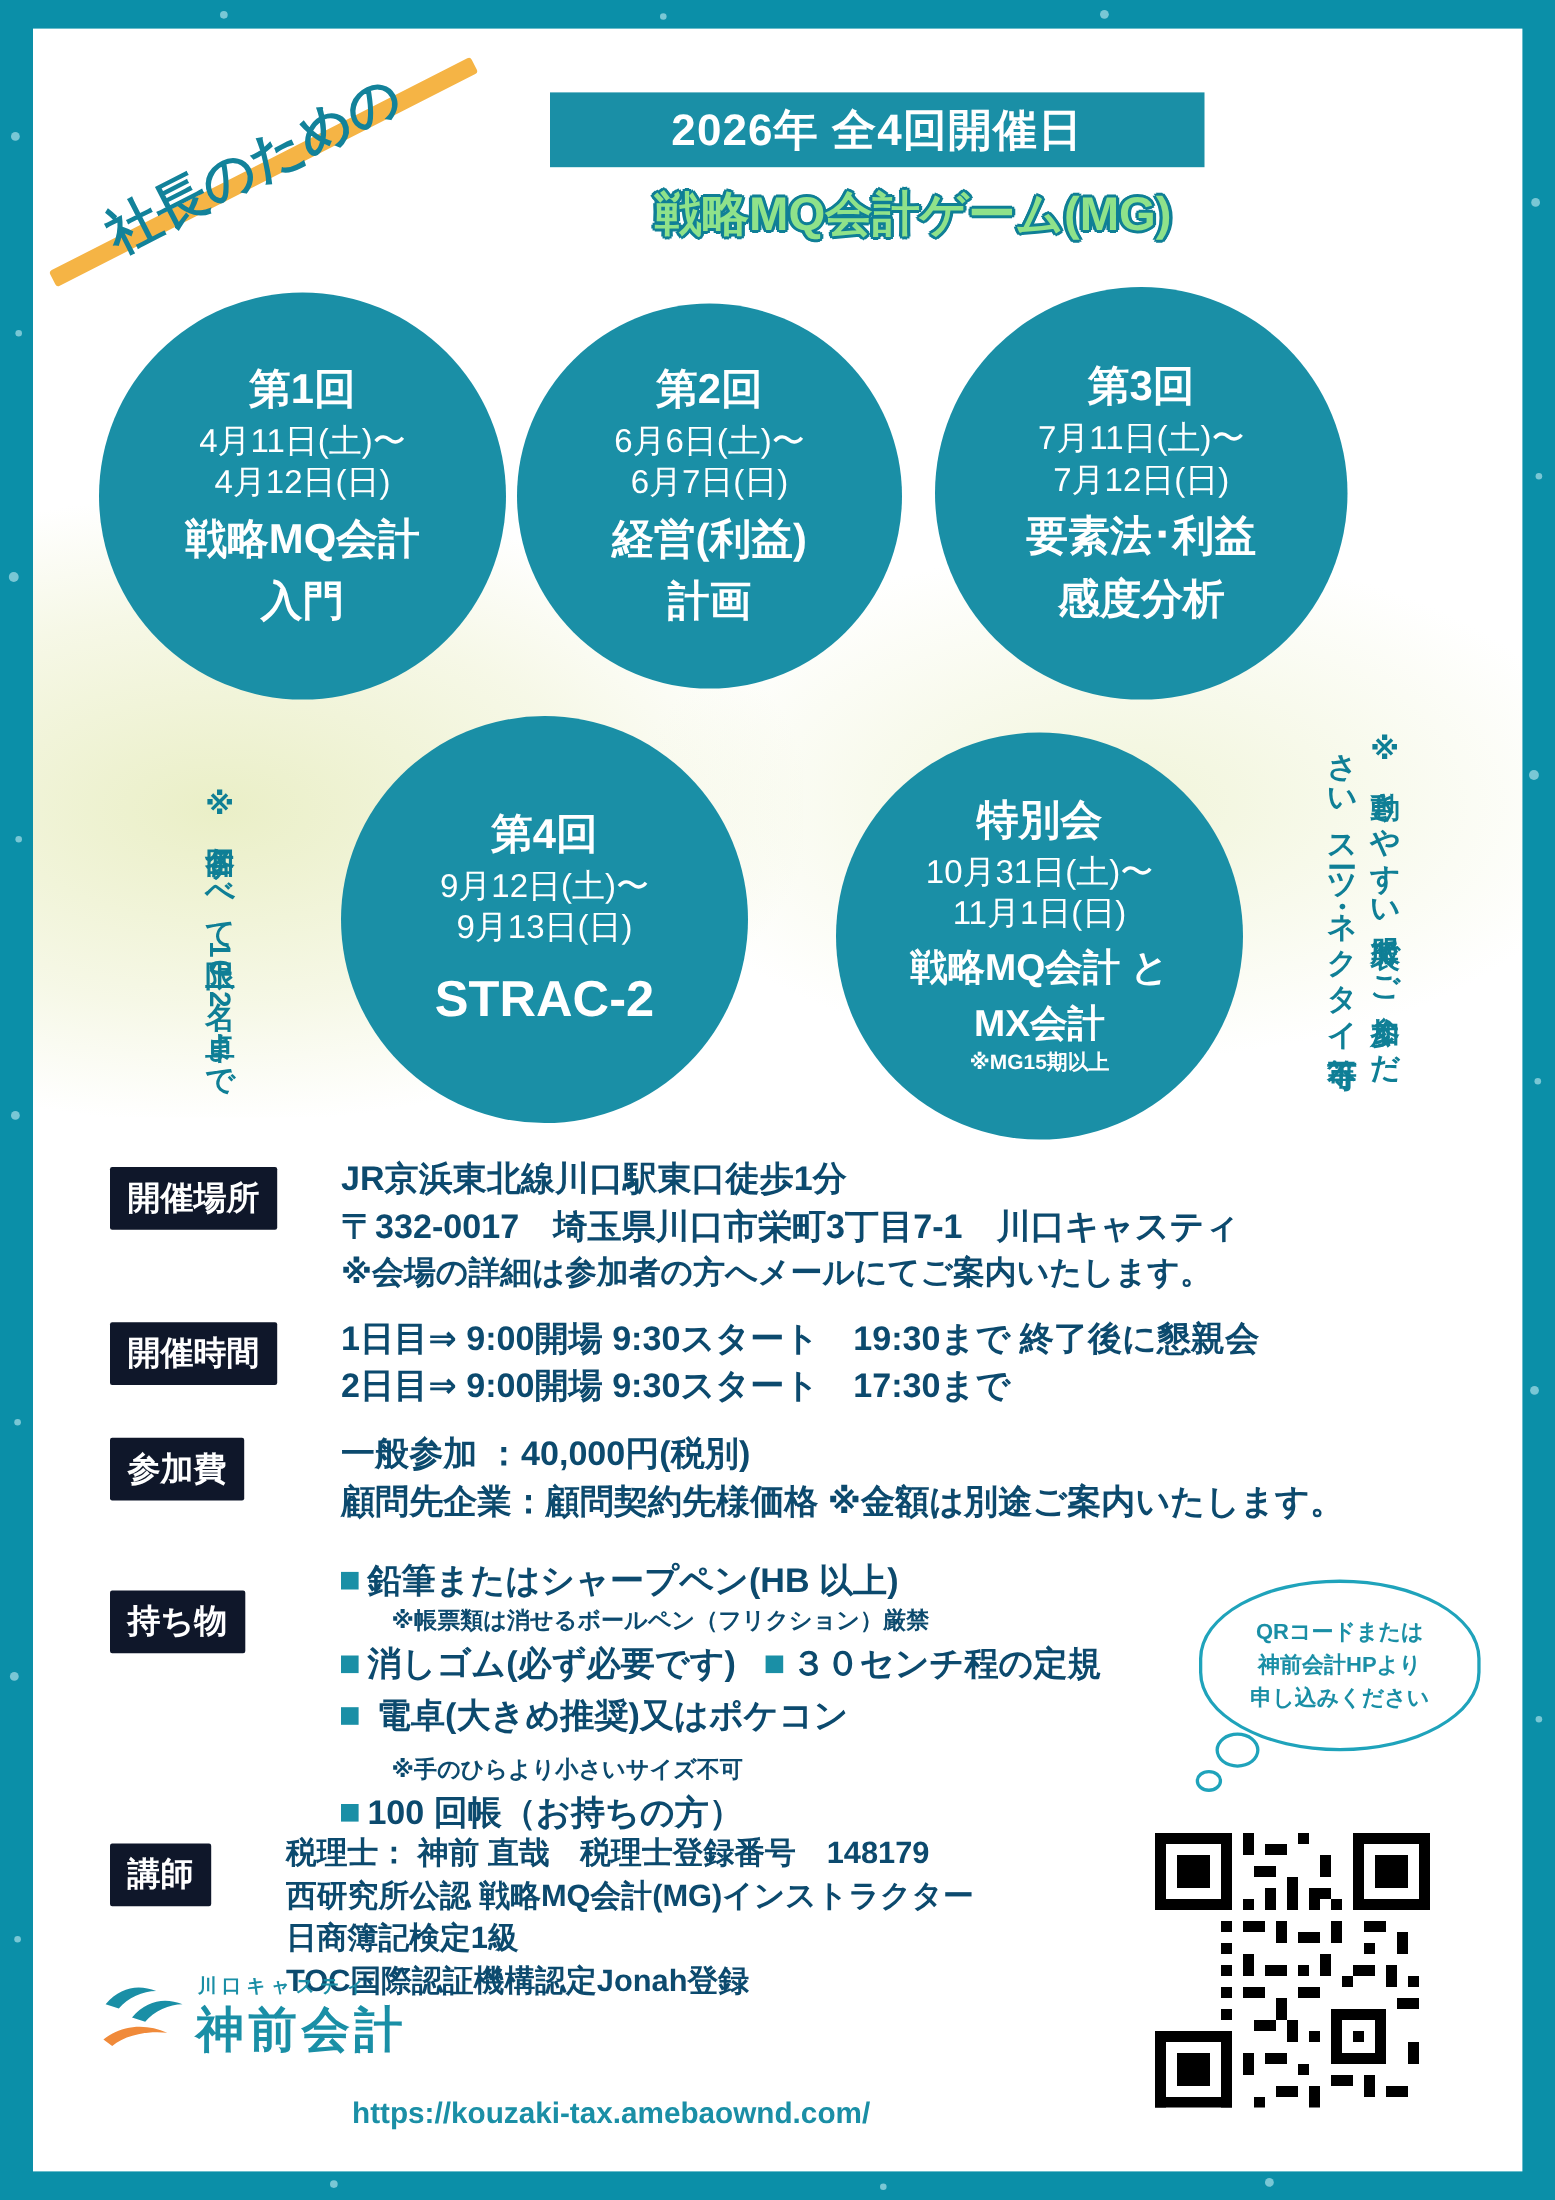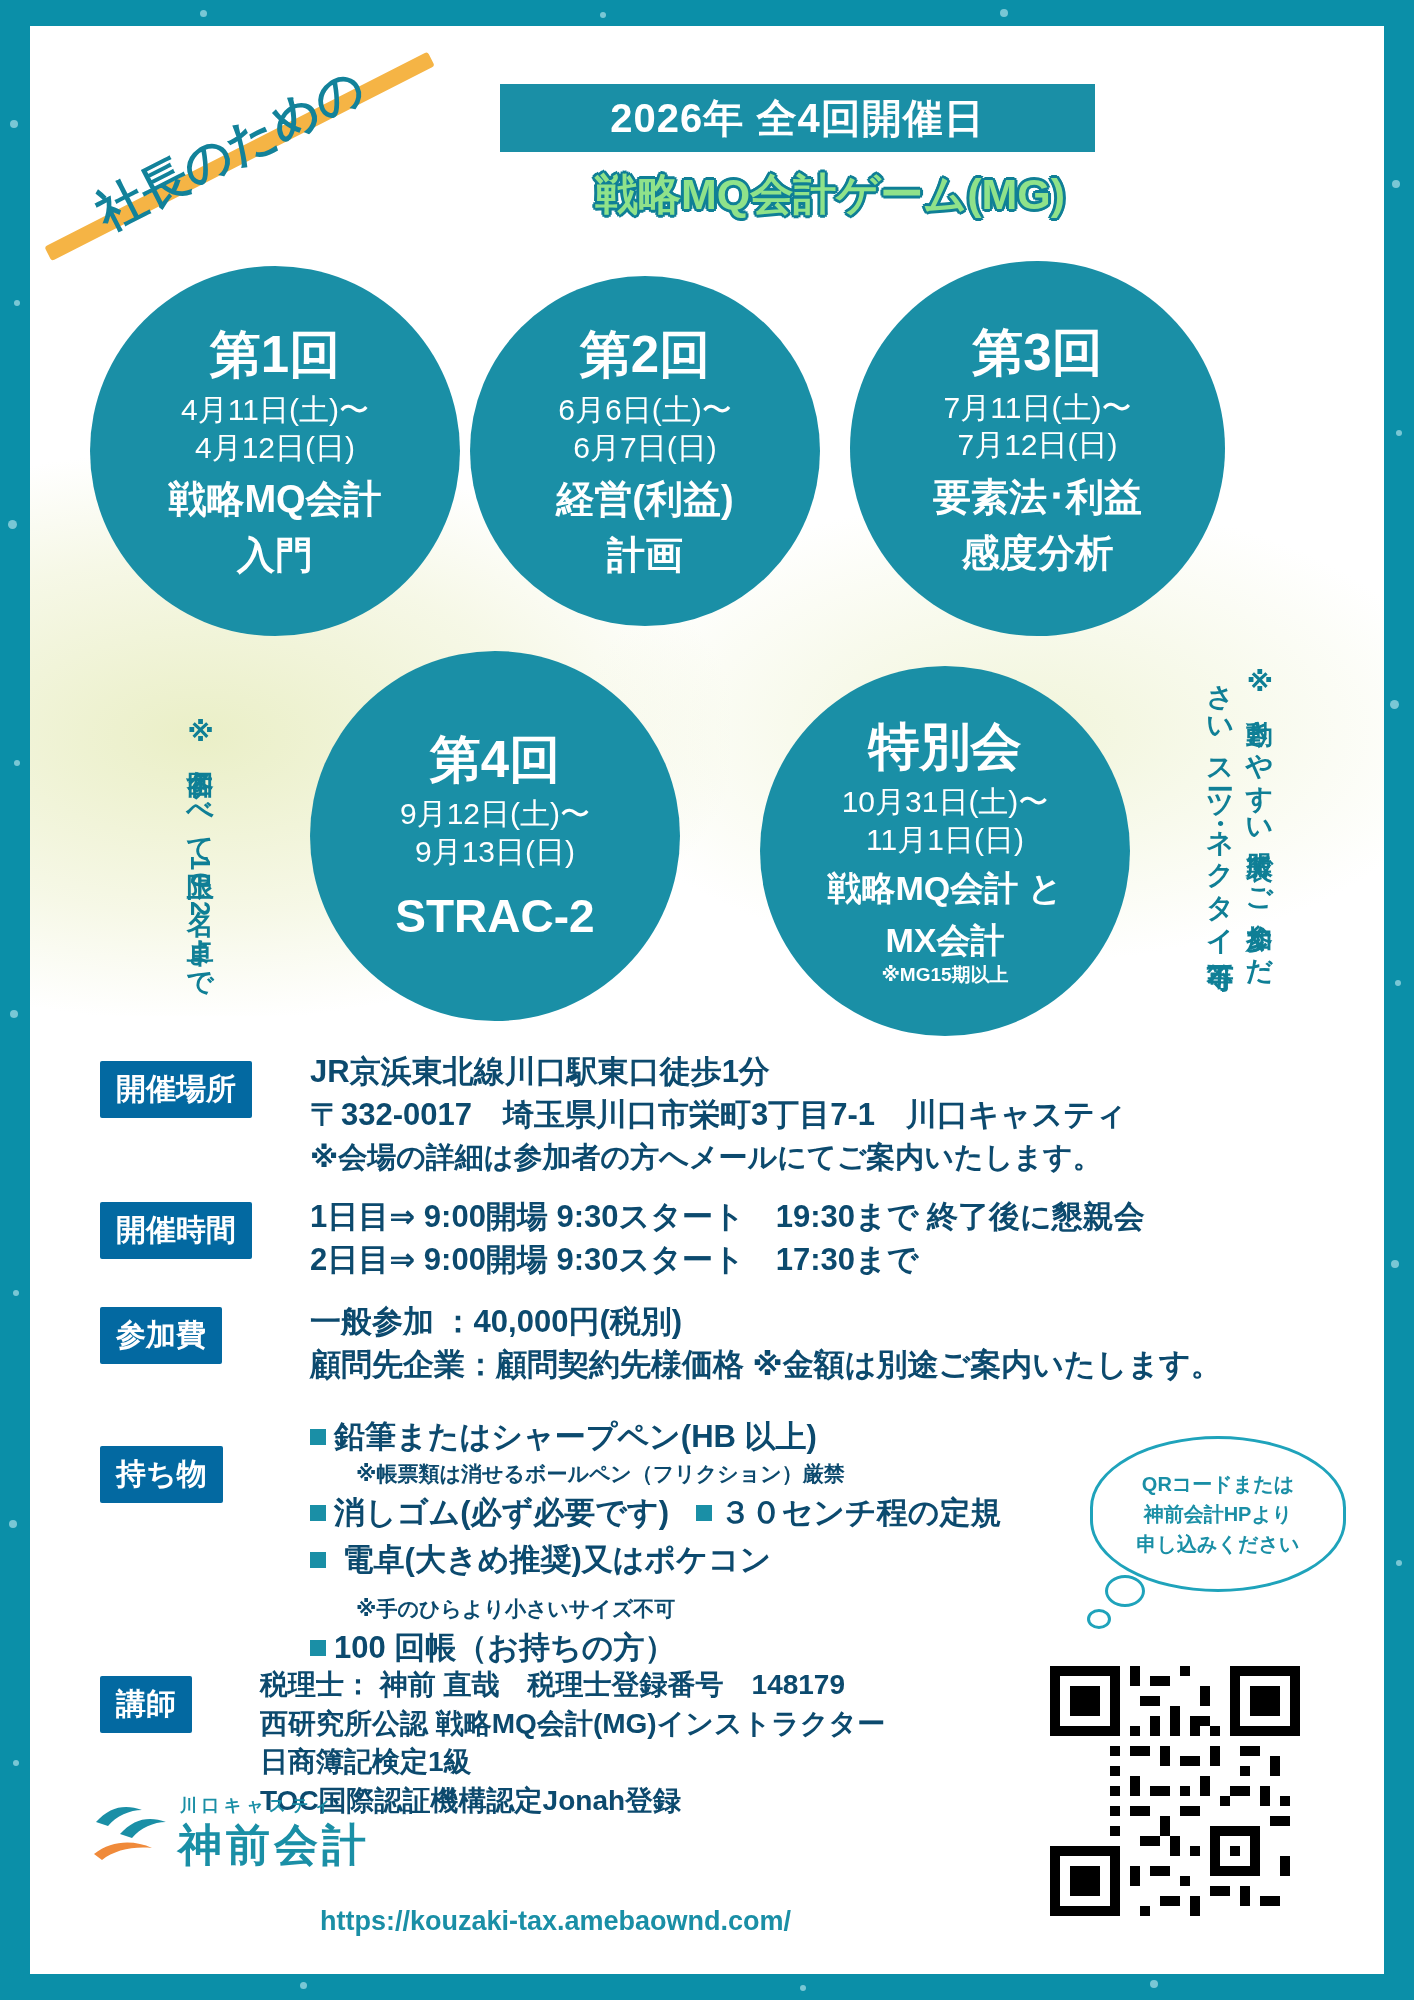--- a/index.html
+++ b/index.html
@@ -67,21 +67,21 @@
     white-space:nowrap;
   }
 
   
   .circle{
     position:absolute;border-radius:50%;
     background:#1a8fa6;color:#fff;
     display:flex;flex-direction:column;align-items:center;justify-content:center;
     text-align:center;line-height:1.25;
   }
-  .c-no{font-size:51px;font-weight:bold;margin-bottom:4px;}
+  .c-no{font-size:38px;font-weight:bold;margin-bottom:4px;}
   .c-date{font-size:30px;font-weight:normal;}
   .c-theme{font-size:38px;font-weight:bold;margin-top:10px;line-height:1.22;}
   .c-theme.small{font-size:34px;}
   .c-note{font-size:19px;font-weight:bold;margin-top:2px;}
 
   #circle1{left:60px;top:240px;width:370px;height:370px;}
   #circle2{left:440px;top:250px;width:350px;height:350px;}
   #circle3{left:820px;top:235px;width:375px;height:375px;}
   #circle4{left:280px;top:625px;width:370px;height:370px;align-items:center;}
   #circle5{left:730px;top:640px;width:370px;height:370px;}
@@ -93,21 +93,21 @@
     font-size:27px;font-weight:bold;color:#0f7f96;
     line-height:1.45;letter-spacing:2px;
   }
   #vnote-left{left:150px;top:690px;height:300px;}
   #vnote-right{left:1170px;top:640px;height:330px;}
 
   
   .row{position:absolute;left:70px;width:1240px;}
   .tag{
     position:absolute;left:0;
-    background:#0369a1;color:#fff;font-weight:bold;font-size:30px;
+    background:#0f172a;color:#fff;font-weight:bold;font-size:30px;
     padding:8px 16px;border-radius:2px;white-space:nowrap;
   }
   .rbody{position:absolute;left:210px;color:#0c4a6e;font-weight:bold;}
   .l1{font-size:31px;line-height:1.38;}
   .l2{font-size:29px;line-height:1.4;}
   .sm{font-size:21px;}
 
   .bullet{display:inline-block;width:16px;height:16px;background:#1a8fa6;margin-right:8px;vertical-align:2px;}
 
   

